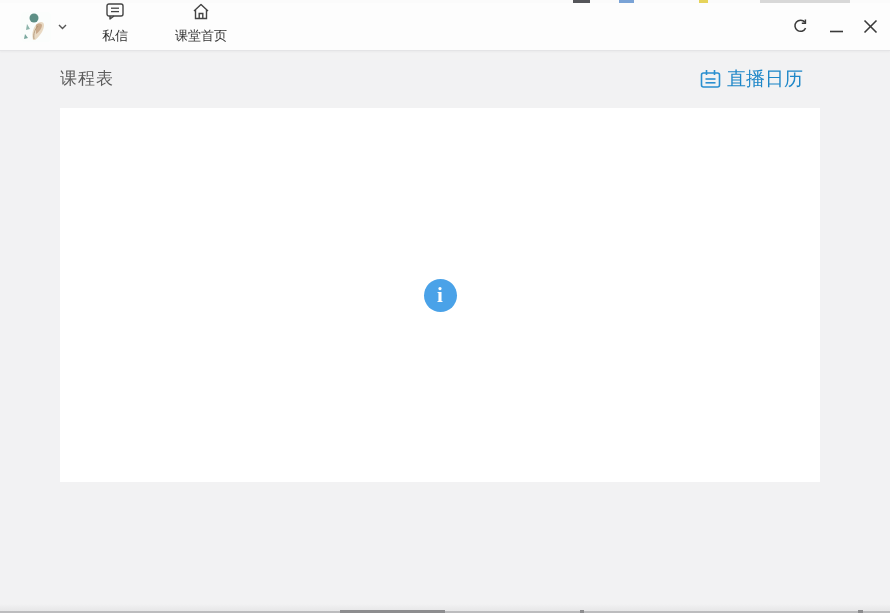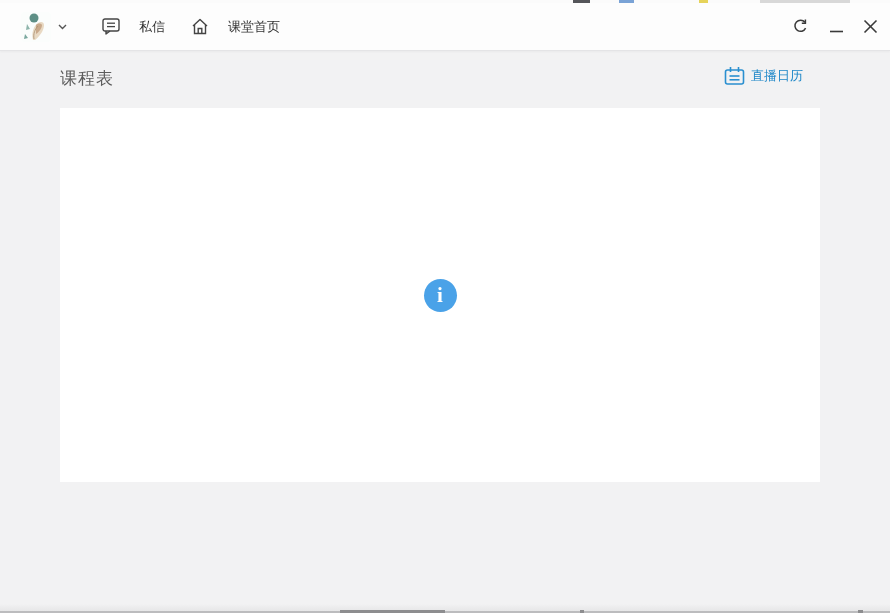--- a/index.html
+++ b/index.html
@@ -11,35 +11,35 @@
   .top-edge { position:absolute; left:0; top:0; width:890px; height:3px; background:#fbfbfb; z-index:5; }
   .speck { position:absolute; top:0; height:3px; }
 
   
   .header { position:absolute; left:0; top:3px; width:890px; height:48px; background:#fdfdfd;
             border-bottom:1px solid #e4e4e6; box-shadow:0 1px 2px rgba(0,0,0,0.04); }
   .avatar-group { position:absolute; left:21px; top:7px; height:34px; display:flex; align-items:center; cursor:pointer; }
   .avatar { width:30px; height:30px; border-radius:3px; overflow:hidden; background:#fff; }
   .chevron { margin-left:7px; display:flex; align-items:center; }
 
-  .tool-item { position:absolute; top:0; height:47px; display:flex; align-items:center; gap:19px;
-               color:#333; font-size:13px; cursor:pointer; }
+  .tool-item { position:absolute; top:0; height:47px; display:flex; align-items:center; gap:7px;
+               color:#333; font-size:13px; cursor:pointer;flex-direction:column; }
   .tool-item .ticon { display:flex; align-items:center; }
   .item-messages { left:102px; }
-  .item-home { left:191px; }
+  .item-home { left:175px; }
 
   .win-controls { position:absolute; right:0; top:0; height:47px; display:flex; align-items:center; }
   .win-btn { width:34px; height:47px; display:flex; align-items:center; justify-content:center; cursor:pointer; color:#3a3a3a; }
   .win-btn.refresh { margin-right:2px; }
 
   
   .page-head { position:absolute; left:0; top:52px; width:874px; height:56px; }
   .page-title { position:absolute; left:60px; top:15px; font-size:17px; color:#5c5c5c; letter-spacing:1px; }
   .calendar-link { position:absolute; right:71px; top:14px; display:flex; align-items:center; gap:6px;
-                   color:#1e87c8; font-size:13px; cursor:pointer; }
+                   color:#1e87c8; font-size:19px; cursor:pointer; }
 
   
   .panel { position:absolute; left:60px; top:108px; width:760px; height:374px; background:#ffffff;
            display:flex; align-items:center; justify-content:center; }
   .empty-row { display:flex; align-items:center; gap:14px; }
   .info-circle { width:33px; height:33px; border-radius:50%; background:#4aa2e8; color:#fff;
                  display:flex; align-items:center; justify-content:center;
                  font-size:21px; font-weight:bold; font-family:"Liberation Serif","DejaVu Serif",serif; }
   .empty-text { font-size:17px; color:#9c9c9c; letter-spacing:0.5px; }
   .empty-text .lnk { color:#3e9ef0; cursor:pointer; }

